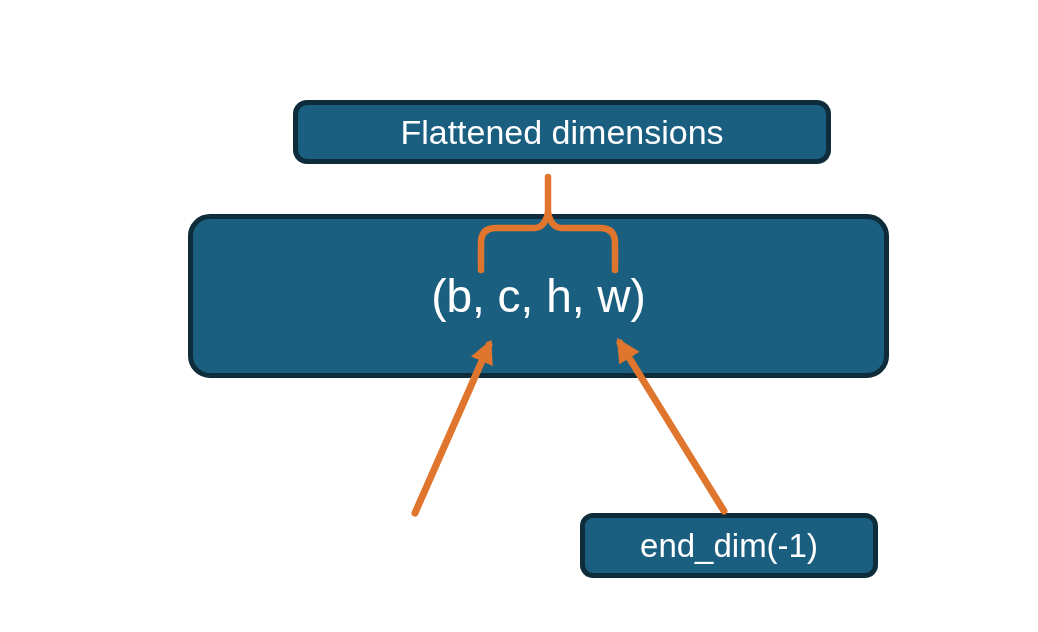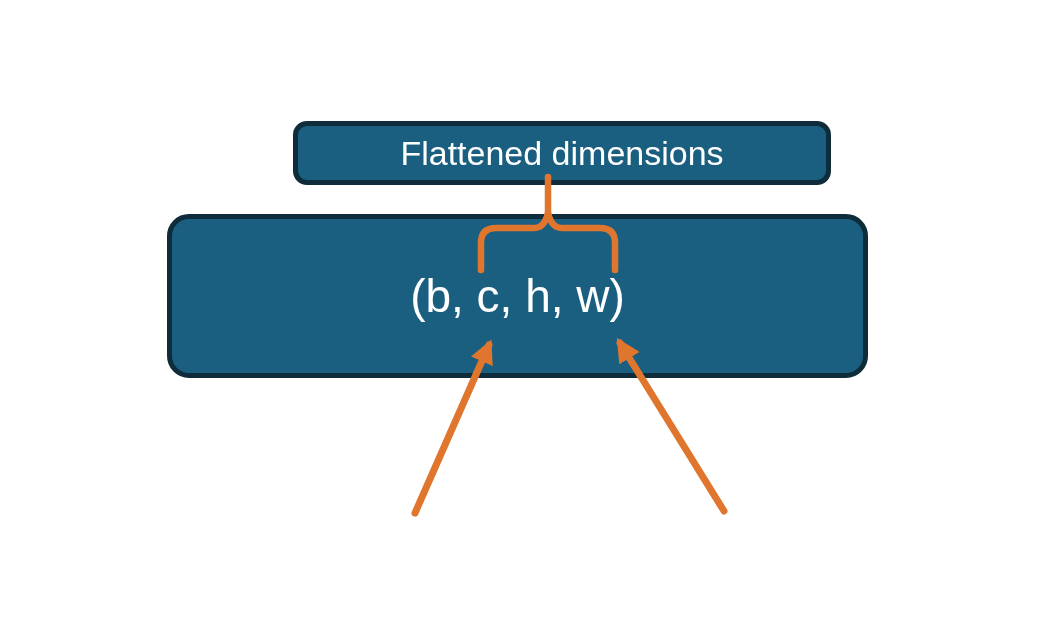--- a/index.html
+++ b/index.html
@@ -30,24 +30,23 @@
     display: flex;
     align-items: center;
     justify-content: center;
     text-align: center;
   }
   .node-top {
     left: 293px; top: 100px;
     width: 538px; height: 64px;
     border-radius: 14px;
     font-size: 34px;
-    margin-top: 21px;
   }
   .node-tensor {
-    left: 167px; top: 214px;
+    left: 188px; top: 214px;
     width: 701px; height: 164px;
     border-radius: 22px;
     font-size: 46px;
   }
   .node-start {
     left: 265px; top: 515px;
     width: 298px; height: 63px;
     border-radius: 13px;
     font-size: 33px;
   }
@@ -81,20 +80,23 @@
 
   <div class="node node-top">
     <span>Flattened dimensions</span>
   </div>
 
   <div class="node node-tensor">
     <span>(b, c, h, w)</span>
   </div>
 
 
+  <div class="node node-end">
+    <span>end_dim(-1)</span>
+  </div>
 
   <svg class="overlay" viewBox="0 0 1038 632">
     <defs>
       <marker id="arrowhead" viewBox="0 0 10 10" refX="7.5" refY="5" markerWidth="3.4" markerHeight="3.4" orient="auto-start-reverse">
         <path class="connector-fill" d="M0,0 L10,5 L0,10 z"></path>
       </marker>
     </defs>
 
     <path class="connector-stroke" stroke-width="6.5" d="M548,177 L548,211"></path>
 

